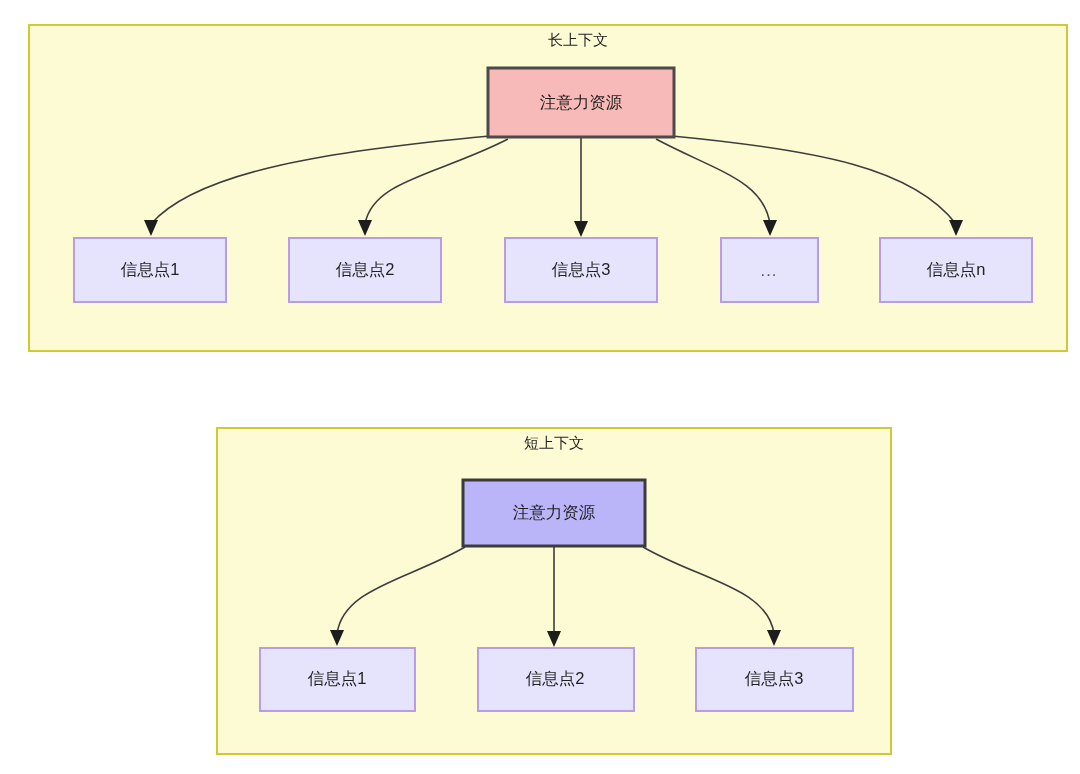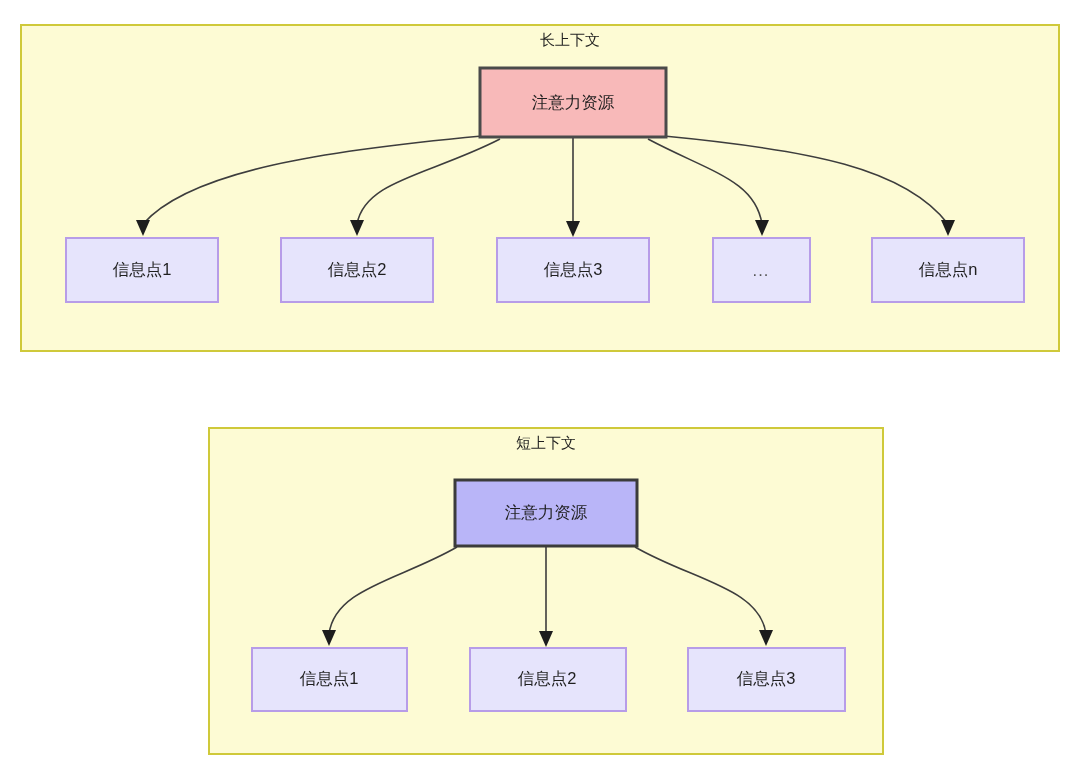--- a/index.html
+++ b/index.html
@@ -9,21 +9,21 @@
   }
   body {
     width: 1080px;
     height: 774px;
     position: relative;
     font-family: "Liberation Sans", "DejaVu Sans", sans-serif;
     overflow: hidden;
   }
   #stage {
     position: absolute;
-    left: 0; top: 0;
+    left: 8px; top: 0;
     width: 987px;
     height: 774px;
   }
   svg.diagram {
     position: absolute;
     left: 0; top: 0;
     width: 1080px;
     height: 774px;
     display: block;
   }

